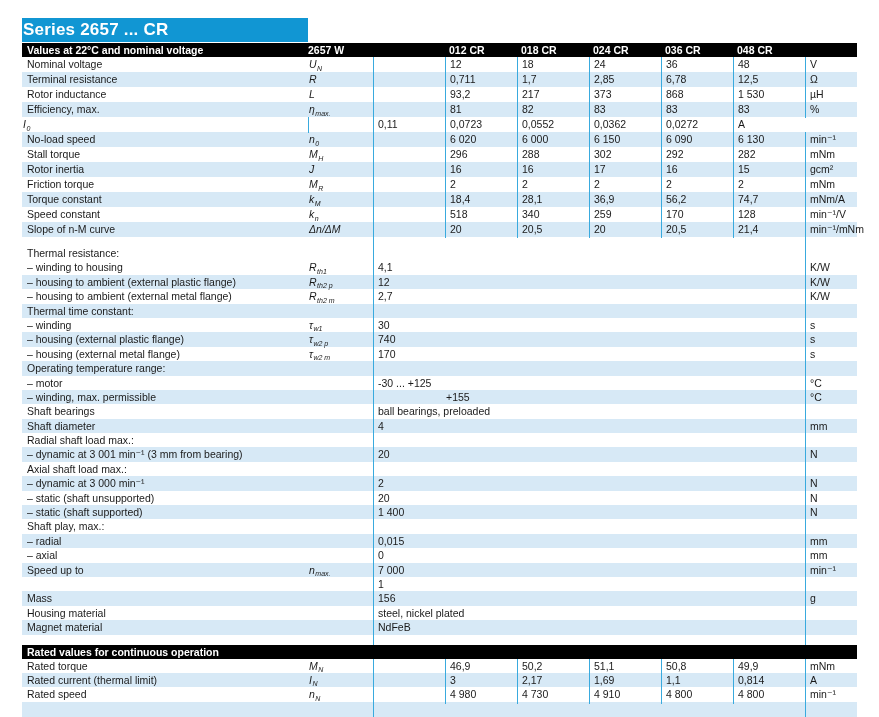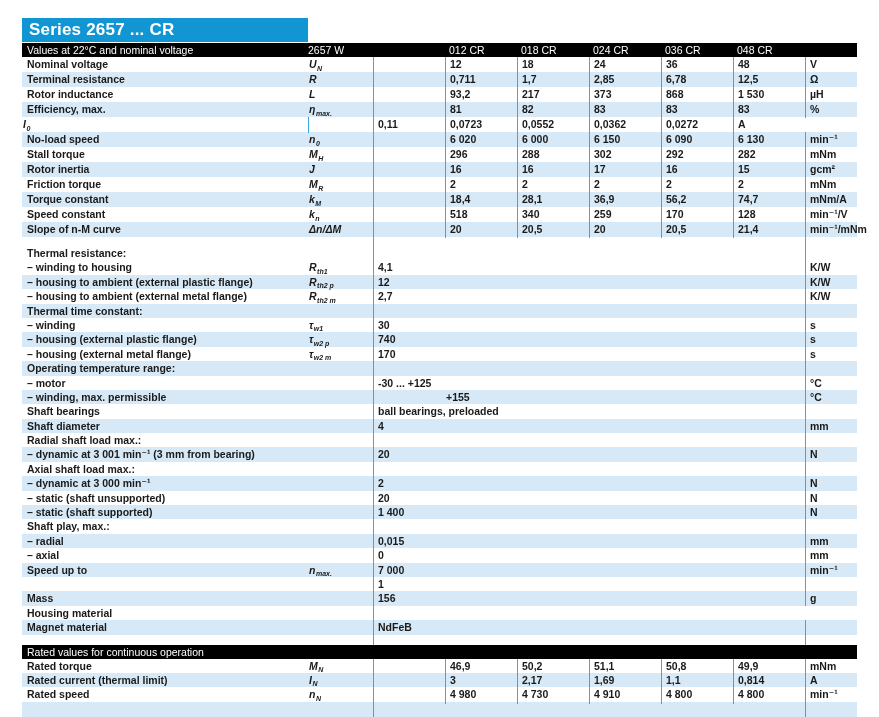--- a/index.html
+++ b/index.html
@@ -5,27 +5,27 @@
   *{box-sizing:border-box;margin:0;padding:0}
   html,body{width:879px;height:717px;background:#fff;
     font-family:"Liberation Sans","DejaVu Sans",sans-serif;}
   :root{
     --brand:#1196d3; --rowblue:#d7e9f6; --line:#39aade; --bar:#000000;
     --ink:#1a1a1a;
   }
   .page{position:relative;width:879px;height:717px;overflow:hidden;background:#fff}
   .titlebar{position:absolute;left:22px;top:18px;width:286px;height:24px;
     background:var(--brand);color:#fff;font-size:17px;font-weight:bold;
-    line-height:24px;padding-left:7px;letter-spacing:.2px;white-space:nowrap}
+    line-height:24px;padding-left:1px;letter-spacing:.2px;white-space:nowrap}
   .table{position:absolute;left:22px;top:43px;width:835px}
   .grid{display:grid;grid-template-columns:286px 65px 72px 72px 72px 72px 72px 72px 52px}
   .bar{height:14px;background:var(--bar);color:#fff;font-size:10.5px;
-    font-weight:normal;line-height:14px}
+    font-weight:bold;line-height:14px}
   .bar2{padding-left:5px;white-space:nowrap}
-  .row{height:15px;font-size:10.5px;font-weight:bold;line-height:15px;color:var(--ink)}
+  .row{height:15px;font-size:10.5px;font-weight:normal;line-height:15px;color:var(--ink)}
   .rowc{height:14.4px;line-height:14.4px}
   .rated{height:14.4px;line-height:14.4px}
   .shade{background:var(--rowblue)}
   .cell{white-space:nowrap;overflow:visible}
   .lb{border-left:1px solid var(--line)}
   .label{padding-left:5px}
   .sym{padding-left:1px}
   .val{padding-left:4px}
   .unit{padding-left:4px}
   .span6{grid-column:3/span 6}
@@ -344,20 +344,21 @@
         </div>
         <div class="grid row rowc shade">
           <div class="cell label">Mass</div>
           <div class="cell sym"></div>
           <div class="cell val lb span6">156</div>
           <div class="cell unit lb">g</div>
         </div>
         <div class="grid row rowc">
           <div class="cell label">Housing material</div>
           <div class="cell sym"></div>
+          <div class="cell val lb span6">steel, nickel plated</div>
           <div class="cell unit lb"></div>
         </div>
         <div class="grid row rowc shade">
           <div class="cell label">Magnet material</div>
           <div class="cell sym"></div>
           <div class="cell val lb span6">NdFeB</div>
           <div class="cell unit lb"></div>
         </div>
       </div>
 

